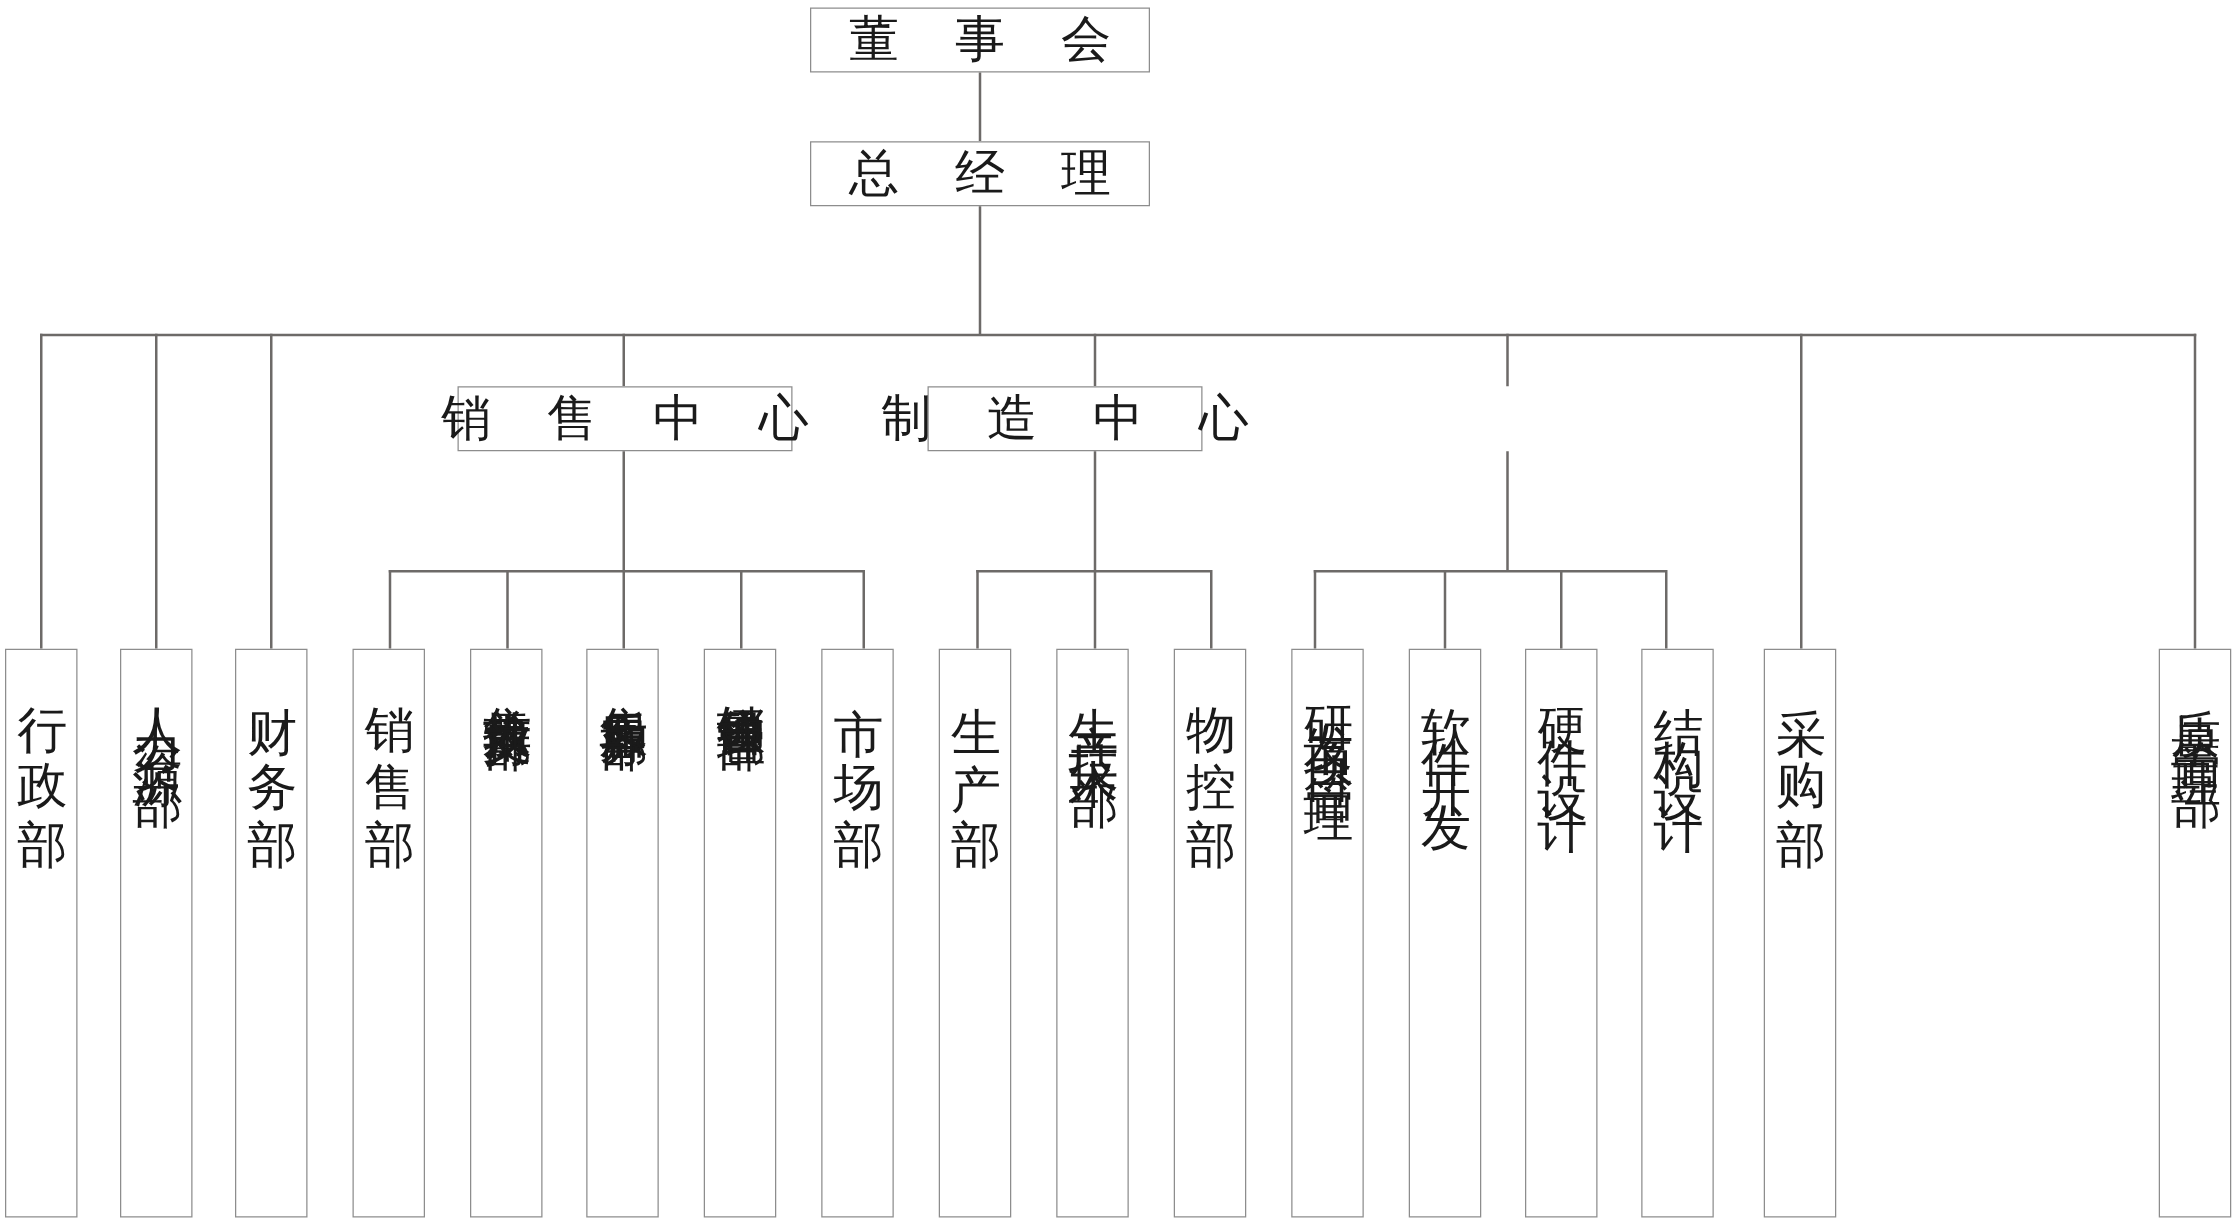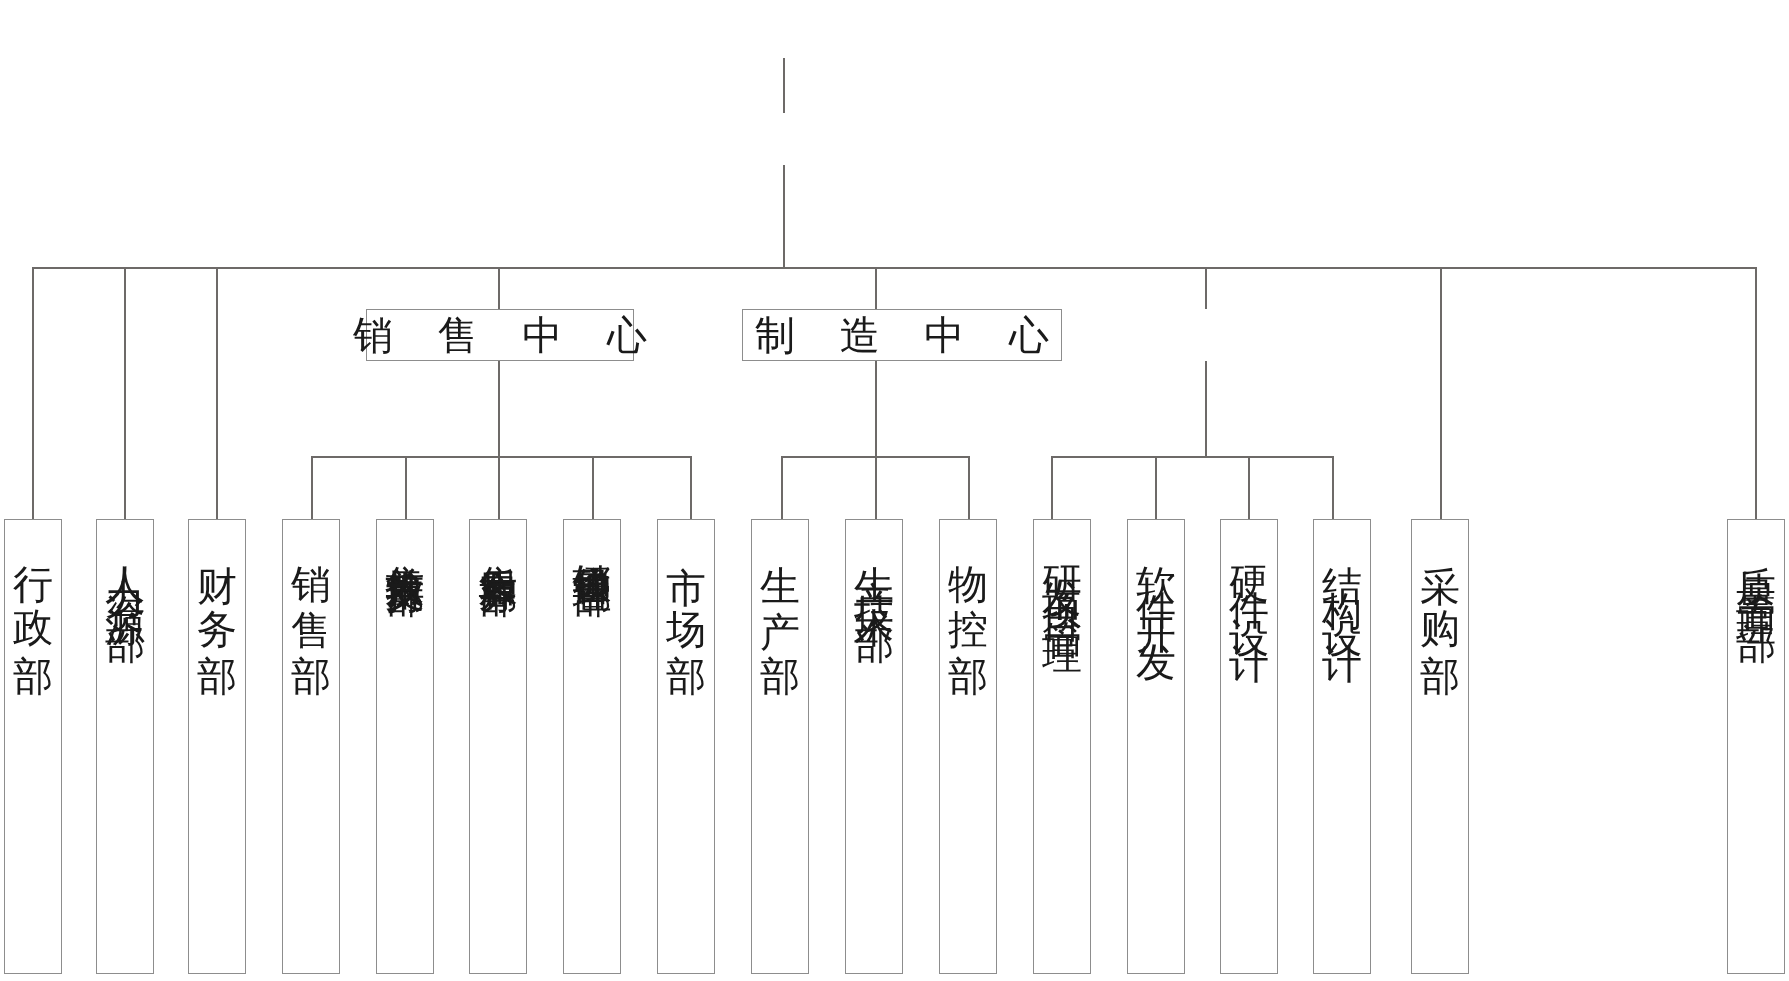--- a/index.html
+++ b/index.html
@@ -49,43 +49,49 @@
   
   .ln{position:absolute;background:#6d6a68;}
   .ln.v{width:1.7px;}
   .ln.h{height:1.7px;}
 </style>
 </head>
 <body>
 
 <div id="canvas">
 
+  <div class="node h" style="left:648px;top:6px;width:272px;height:52px;">
+    <span class="lbl">董 事 会</span>
+  </div>
 
   <div class="ln v" style="left:783px;top:58px;height:55px;"></div>
 
+  <div class="node h" style="left:648px;top:113px;width:272px;height:52px;">
+    <span class="lbl">总 经 理</span>
+  </div>
 
   <div class="ln v" style="left:783px;top:165px;height:103px;"></div>
 
   <div class="ln h" style="left:32px;top:267px;width:1725px;"></div>
 
   <div class="ln v" style="left:32px;top:267px;height:252px;"></div>
   <div class="ln v" style="left:124px;top:267px;height:252px;"></div>
   <div class="ln v" style="left:216px;top:267px;height:252px;"></div>
   <div class="ln v" style="left:1440px;top:267px;height:252px;"></div>
   <div class="ln v" style="left:1755px;top:267px;height:252px;"></div>
 
   <div class="ln v" style="left:498px;top:267px;height:42px;"></div>
   <div class="ln v" style="left:875px;top:267px;height:42px;"></div>
   <div class="ln v" style="left:1205px;top:267px;height:42px;"></div>
 
   <div class="node h" style="left:366px;top:309px;width:268px;height:52px;">
     <span class="lbl">销 售 中 心</span>
   </div>
 
-  <div class="node h" style="left:742px;top:309px;width:320px;height:52px;">
+  <div class="node h" style="left:742px;top:309px;width:220px;height:52px;">
     <span class="lbl">制 造 中 心</span>
   </div>
 
 
   <div class="ln v" style="left:498px;top:361px;height:96px;"></div>
   <div class="ln v" style="left:875px;top:361px;height:96px;"></div>
   <div class="ln v" style="left:1205px;top:361px;height:96px;"></div>
 
   <div class="ln h" style="left:311px;top:456px;width:380px;"></div>
   <div class="ln h" style="left:781px;top:456px;width:188px;"></div>

